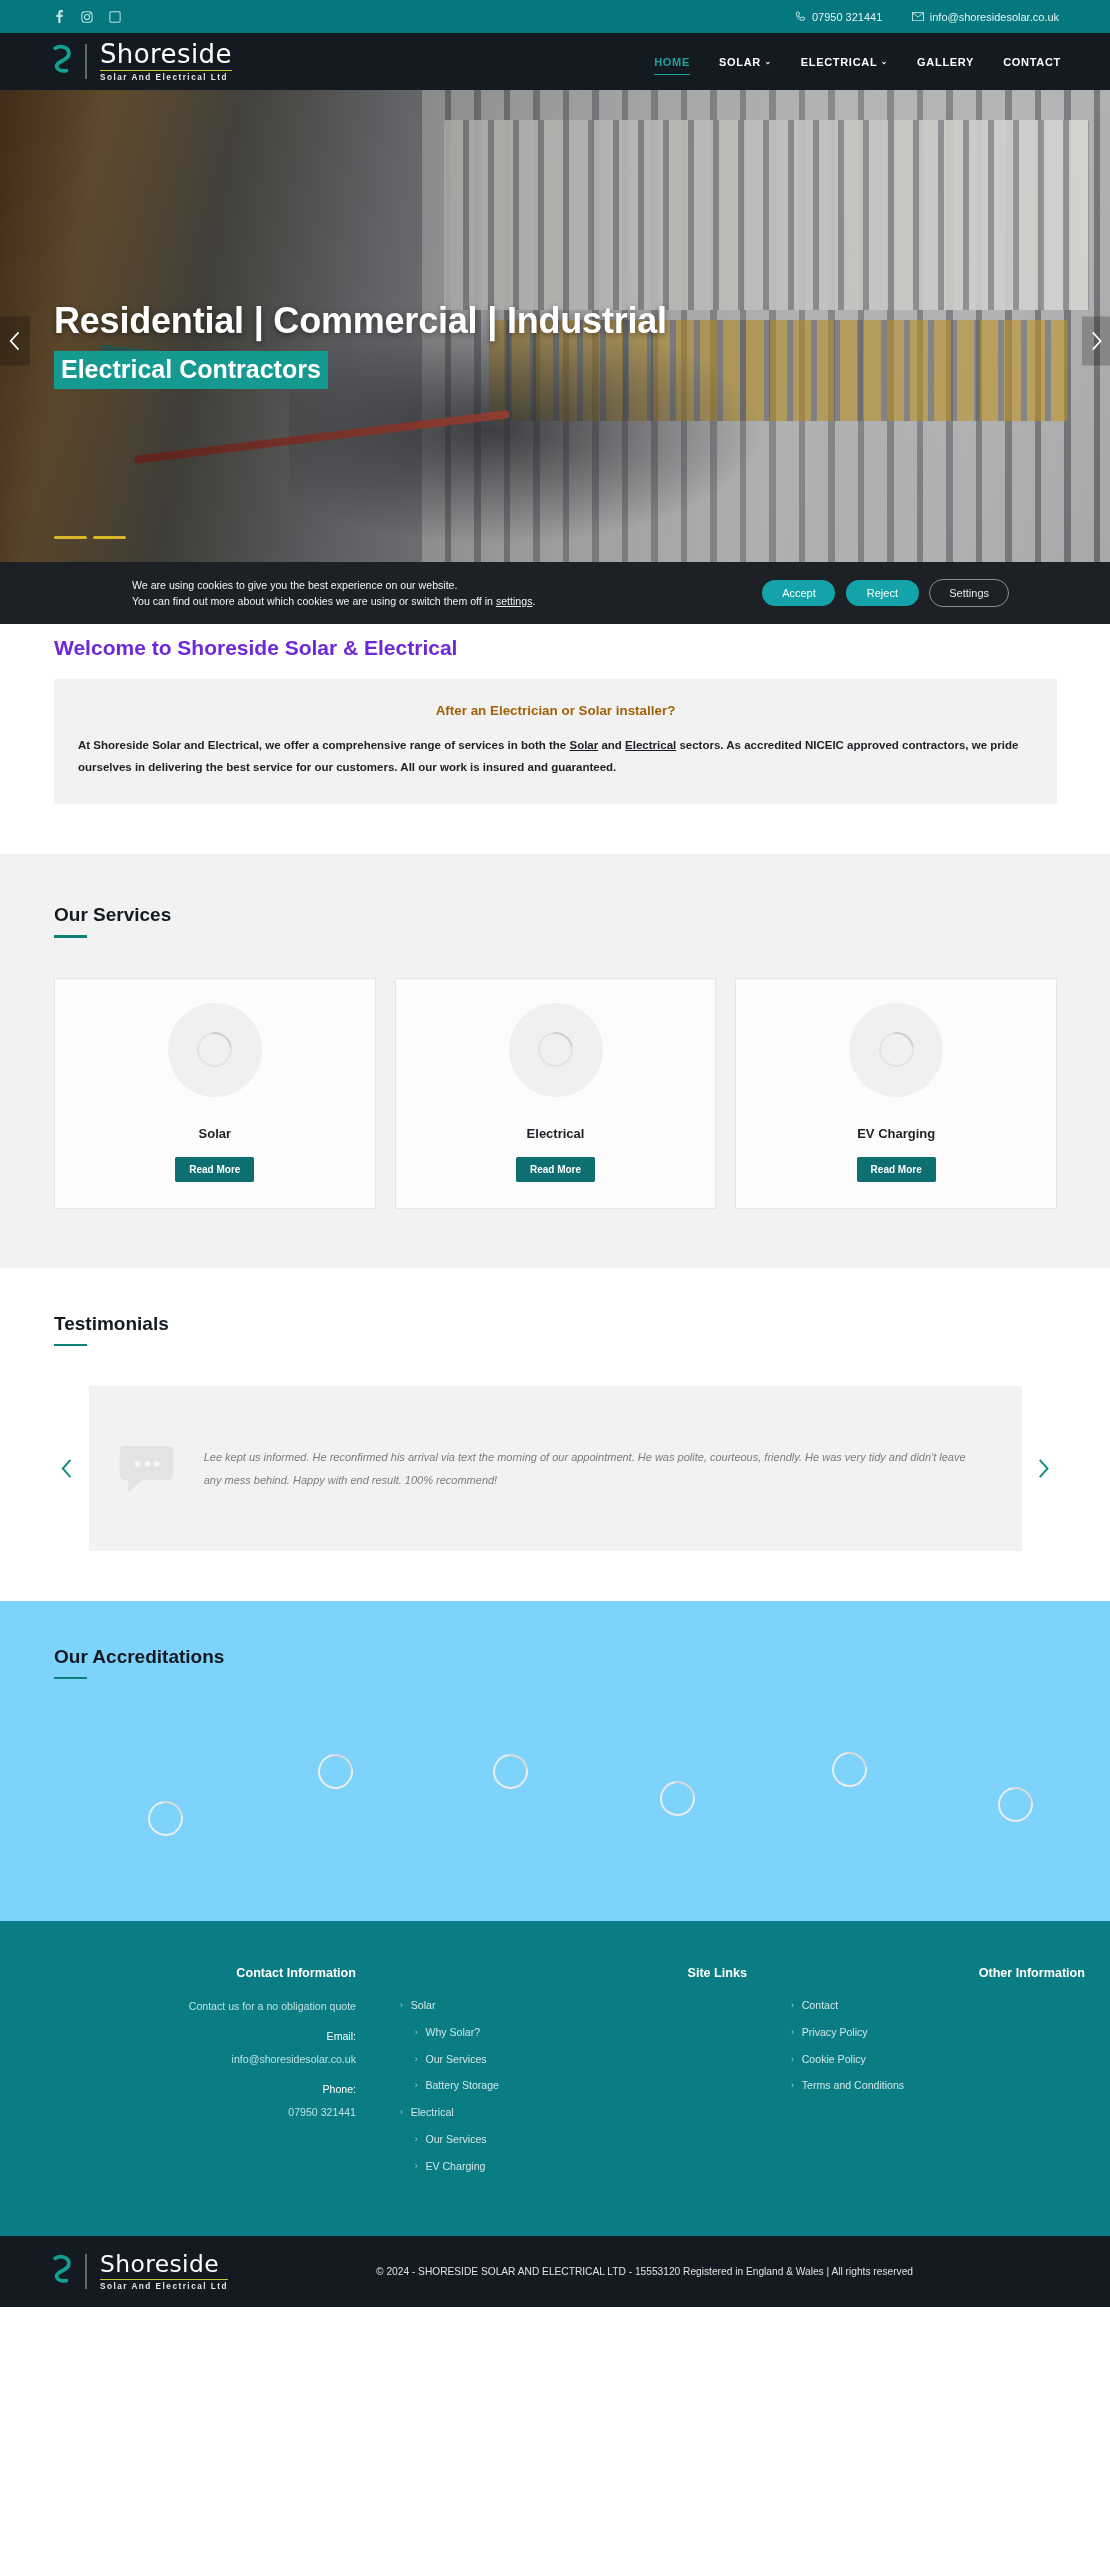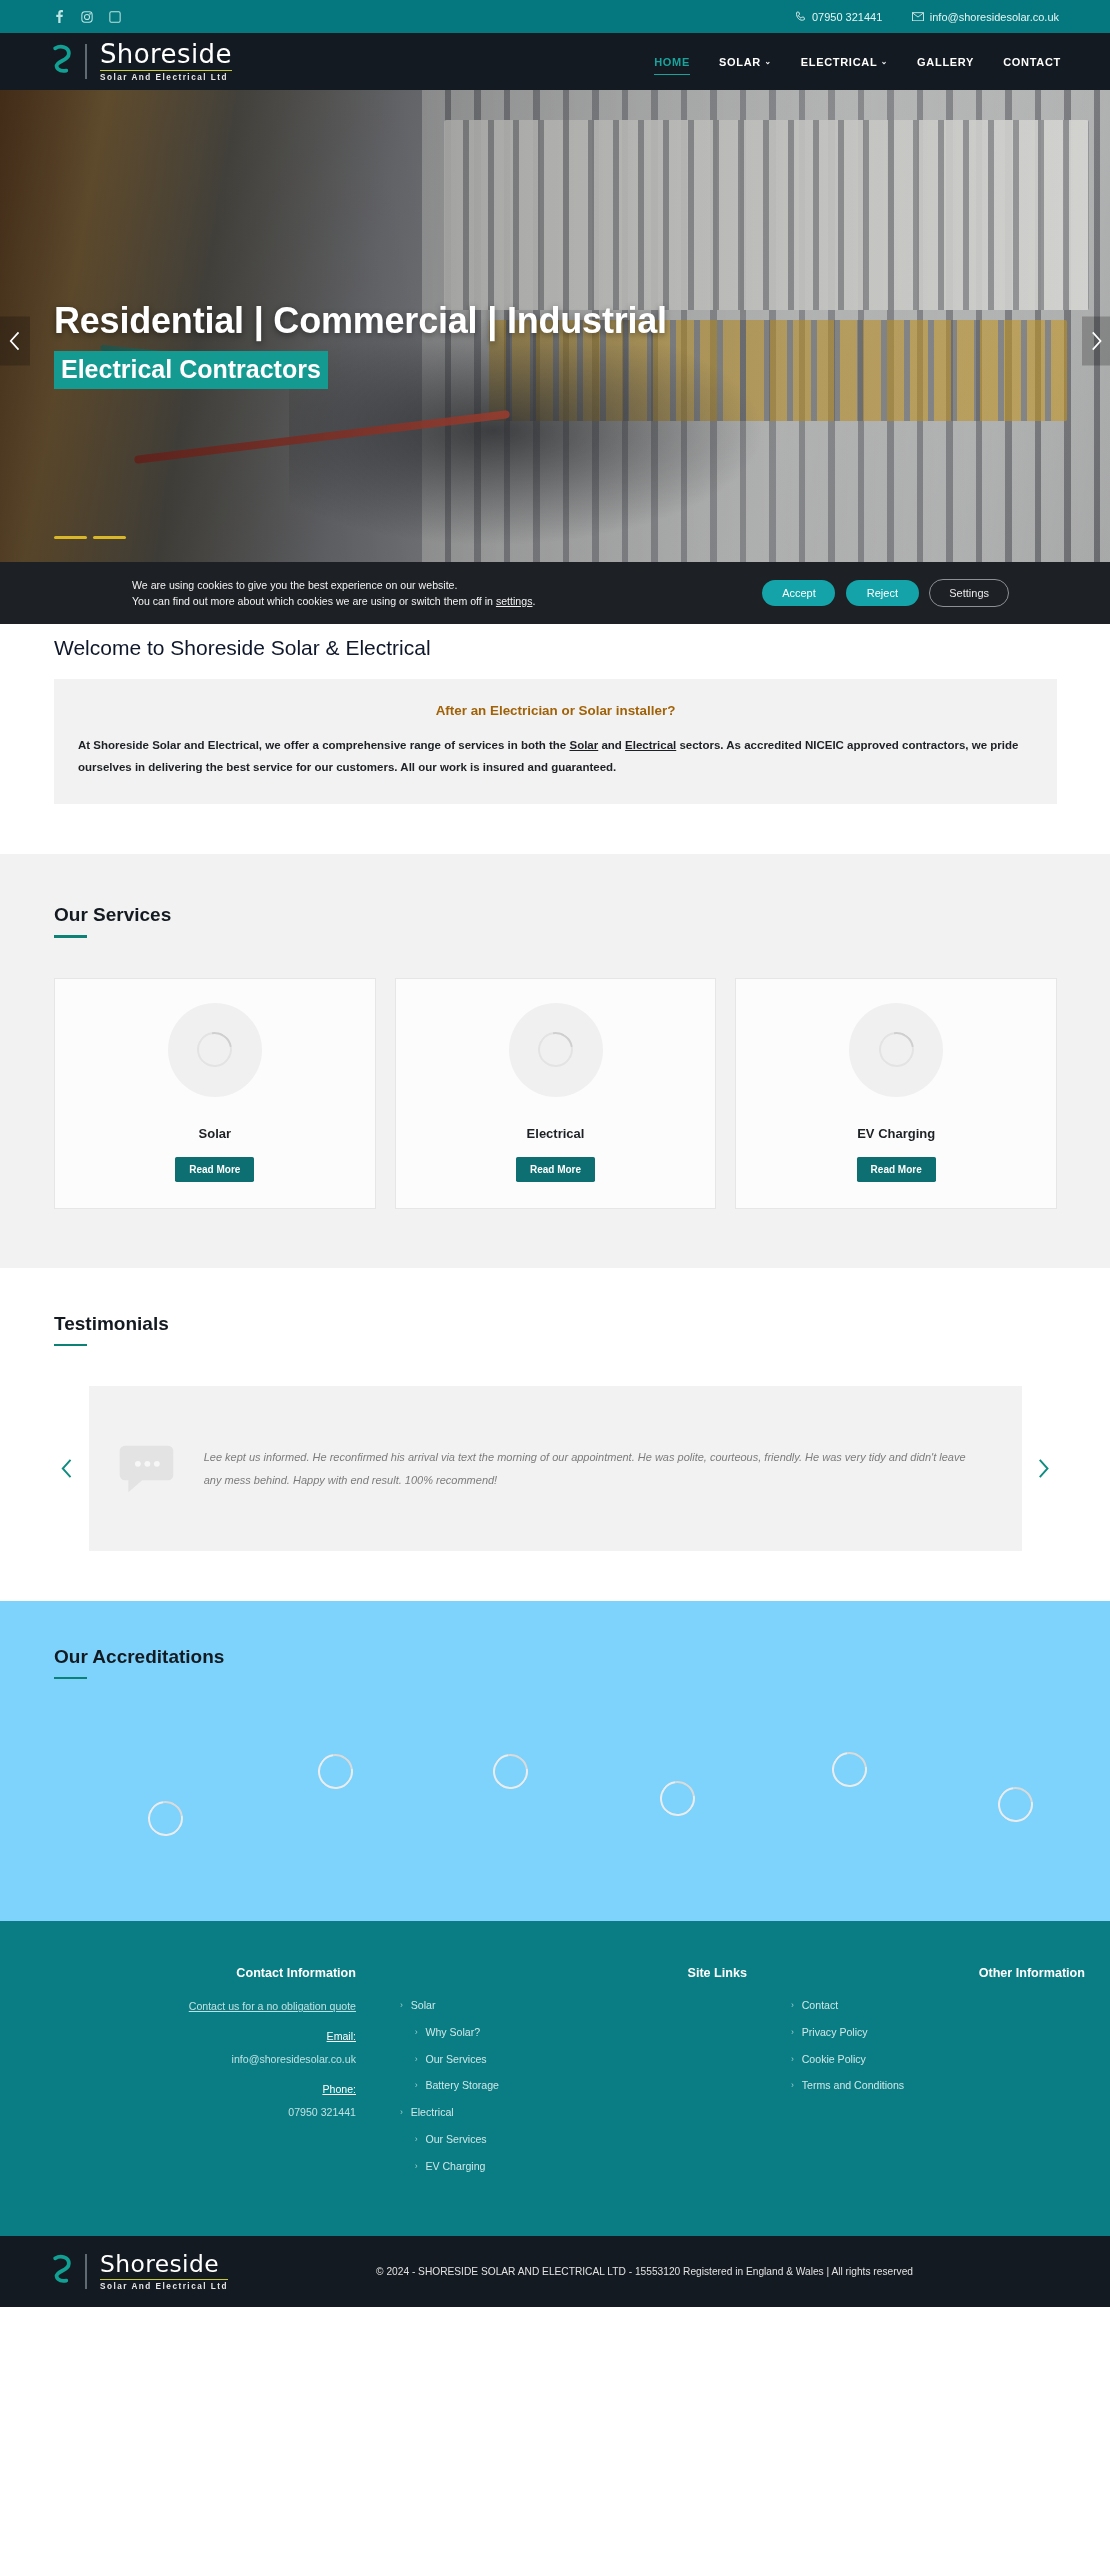--- a/index.html
+++ b/index.html
@@ -164,21 +164,21 @@
   .cbtn {
     border: none; cursor: pointer; font-family: inherit;
     font-size: 11px; border-radius: 19px; padding: 7px 19px;
     background: #14a3a8; color: #ffffff; min-width: 73px;
   }
   .cbtn.ghost { background: transparent; border: 0.9px solid #8d9196; color: #e9e9e9; }
 
   
   .welcome { padding: 45px 54px 50px; background: #fff; }
   .welcome h2 {
-    font-size: 21px; font-weight: 400; color: #0f172a; margin-bottom: 19px;
+    font-size: 21px; font-weight: 700; color: #6d28d9; margin-bottom: 19px;
   }
   .welcome .panel { background: #f2f2f2; padding: 24px 24px 26px; }
   .welcome h3 {
     font-size: 13.4px; font-weight: 700; color: #a16207; margin-bottom: 15.6px; text-align: center;
   }
   .welcome p { font-size: 11.5px; line-height: 1.95; color: #1d2024; font-weight: 700; margin-top: 12px; }
   .welcome p a { color: #1d2024; text-decoration: underline; }
 
   
   .services { background: #f2f2f2; padding: 50px 54px 59px; }
@@ -233,21 +233,21 @@
 
   
   .footer {
     background: #0a7d84; color: #ffffff; padding: 45px 26px 50px;
     display: flex; gap: 44px; text-align: right;
   }
   .fcol { flex: 1; }
   .fcol.c1 { flex: 0 0 330px; }
   .fcol.c2 { flex: 0 0 347px; }
   .fcol h4 { font-size: 12.6px; font-weight: 700; margin-bottom: 19px; }
-  .fline { font-size: 10.6px; color: #bfe1e3; margin-bottom: 14px; line-height: 1.5; text-decoration: underline; }
+  .fline { font-size: 10.6px; color: #bfe1e3; margin-bottom: 14px; line-height: 1.5; }
   .fline.lbl { color: #ffffff; margin-bottom: 7px; }
   .flink {
     display: flex; align-items: center; gap: 7.8px;
     font-size: 10.6px; color: #cfe7e8; margin-bottom: 14.7px;
     text-decoration: none;
   }
   .flink .chev { color: #9fd0d2; font-size: 8.7px; }
   .flink.sub { padding-left: 14.7px; }
 
   

